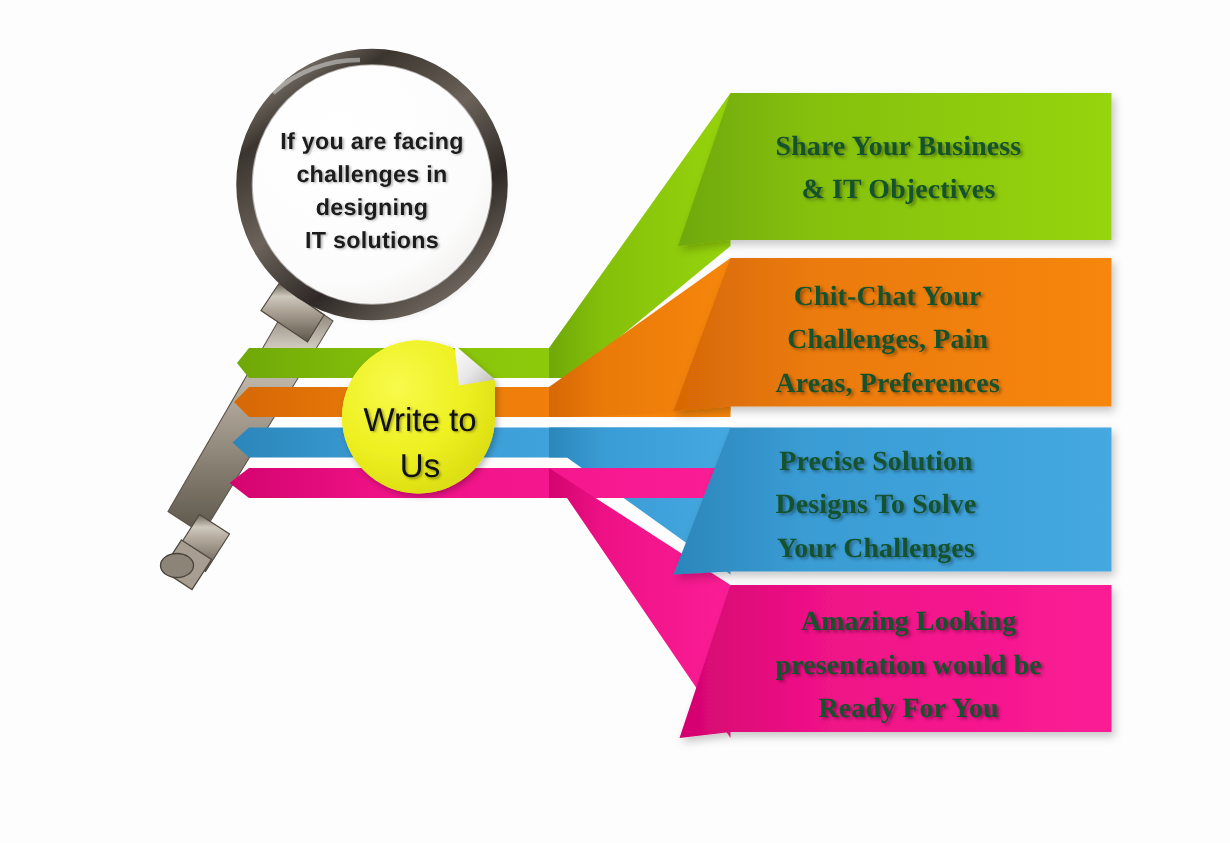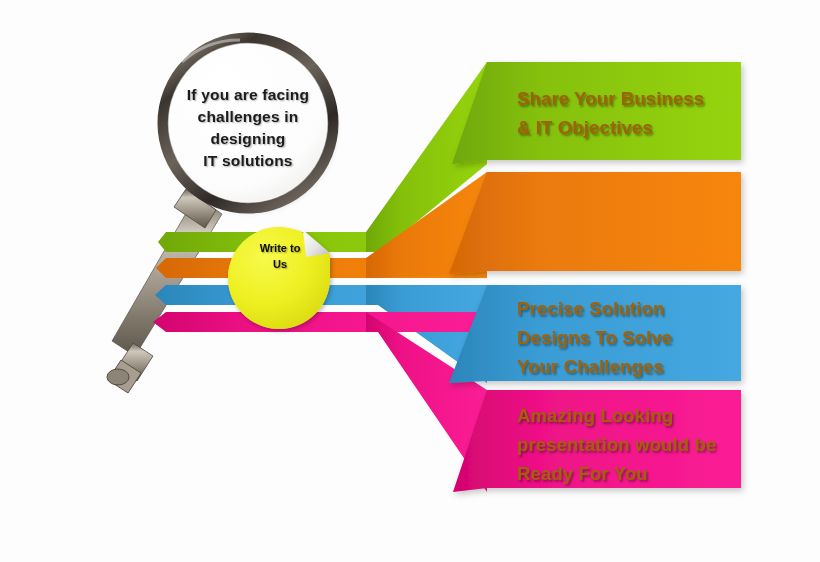--- a/index.html
+++ b/index.html
@@ -18,29 +18,30 @@
   }
   #art {
     position: absolute;
     left: 0;
     top: 0;
     width: 820px;
     height: 562px;
   }
   .banner-text {
     position: absolute;
-    color: #a16207;
-    font-family: Liberation Sans, sans-serif;
+    color: #14532d;
+    font-family: Liberation Serif, serif;
     font-weight: bold;
     font-size: 18.5px;
     line-height: 1.57;
     letter-spacing: 0.15px;
     text-shadow: 1.6px 1.6px 2.2px rgba(0,0,0,0.38);
     white-space: pre-line;
     pointer-events: none;
+    text-align: center;
   }
   #banner-text-0 { left: 517px; top: 84px; }
   #banner-text-1 { left: 517px; top: 184px; }
   #banner-text-2 { left: 517px; top: 294px; }
   #banner-text-3 { left: 517px; top: 401px; }
 
   #magnifier-text {
     position: absolute;
     left: 170px;
     top: 84px;
@@ -52,27 +53,27 @@
     font-size: 15.5px;
     line-height: 1.42;
     letter-spacing: 0.2px;
     text-shadow: 1.1px 1.1px 1.6px rgba(0,0,0,0.30);
     white-space: pre-line;
     pointer-events: none;
   }
   #sticker-text {
     position: absolute;
     left: 238px;
-    top: 241px;
+    top: 264px;
     width: 84px;
     text-align: center;
     color: #101010;
     font-family: "Liberation Sans", sans-serif;
-    font-weight: bold;
-    font-size: 11px;
+    font-weight: normal;
+    font-size: 22px;
     line-height: 1.42;
     text-shadow: 1.2px 1.2px 1.7px rgba(0,0,0,0.34);
     white-space: pre-line;
     pointer-events: none;
   }
 </style>
 </head>
 <body>
 
 <div id="stage">
@@ -188,20 +189,23 @@
   <div id="magnifier-text">If you are facing
 challenges in
 designing
 IT solutions</div>
 
   <div id="sticker-text">Write to
 Us</div>
 
   <div class="banner-text" id="banner-text-0">Share Your Business
 &amp; IT Objectives</div>
+  <div class="banner-text" id="banner-text-1">Chit-Chat Your
+Challenges, Pain
+Areas, Preferences</div>
   <div class="banner-text" id="banner-text-3">Amazing Looking
 presentation would be
 Ready For You</div>
   <div class="banner-text" id="banner-text-2">Precise Solution
 Designs To Solve
 Your Challenges</div>
 
 </div>
 
 </body></html>

